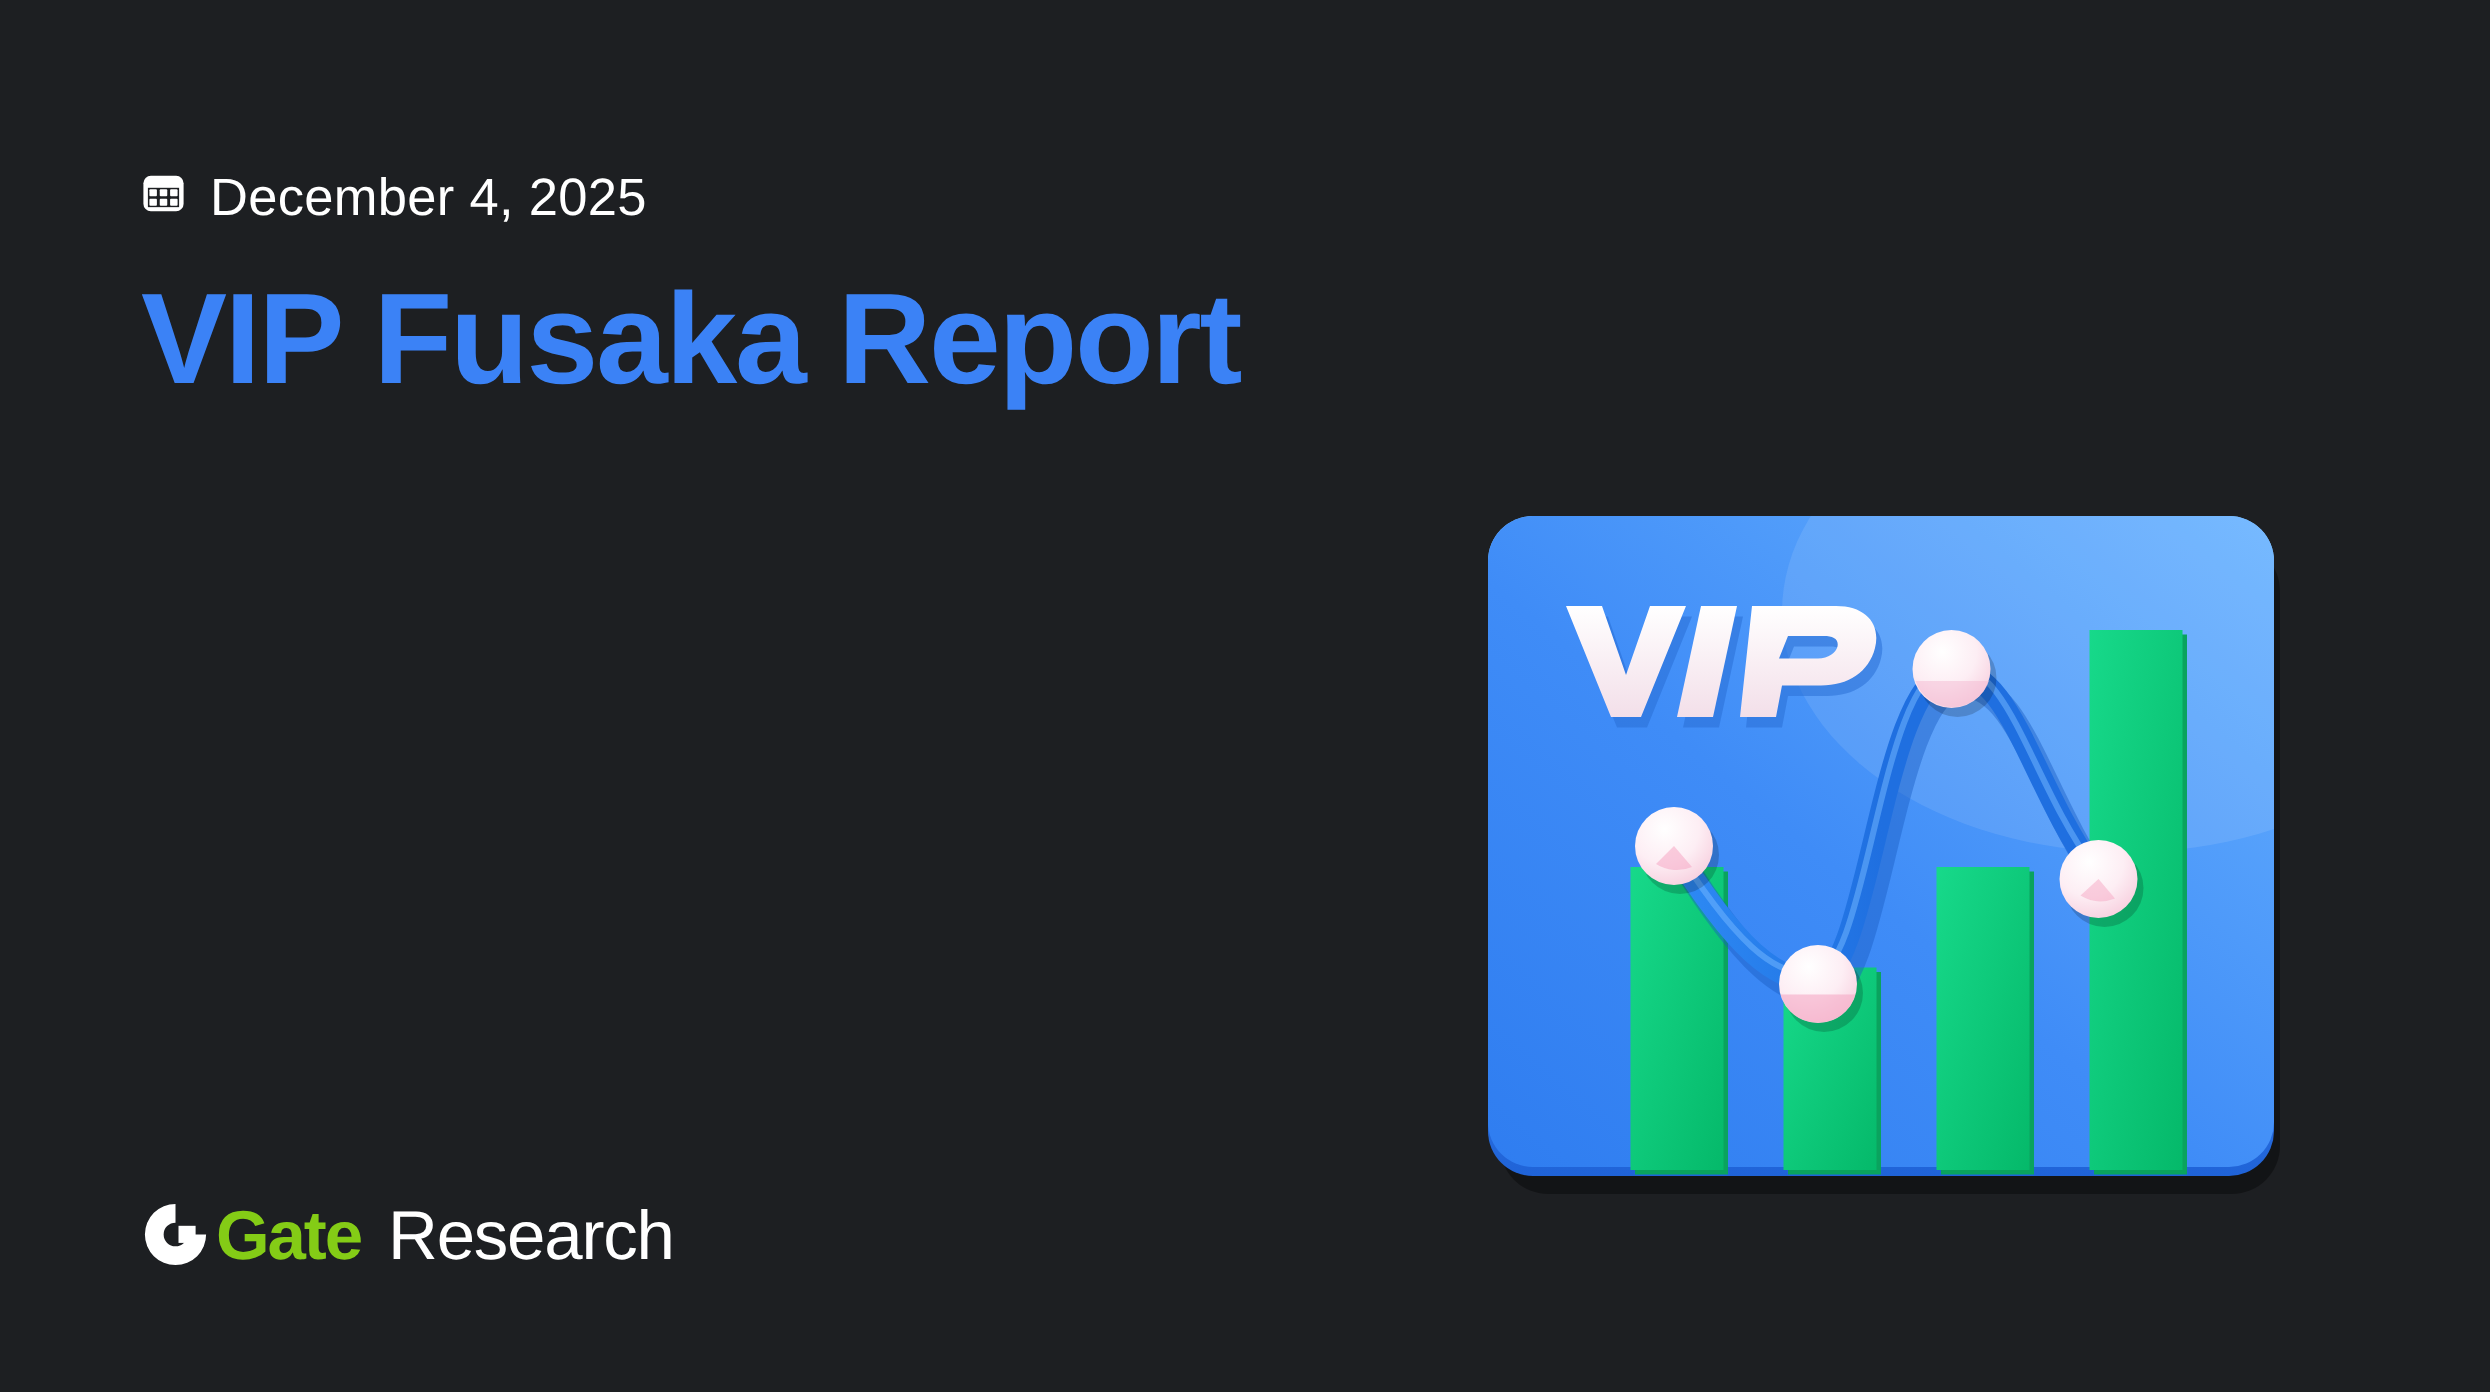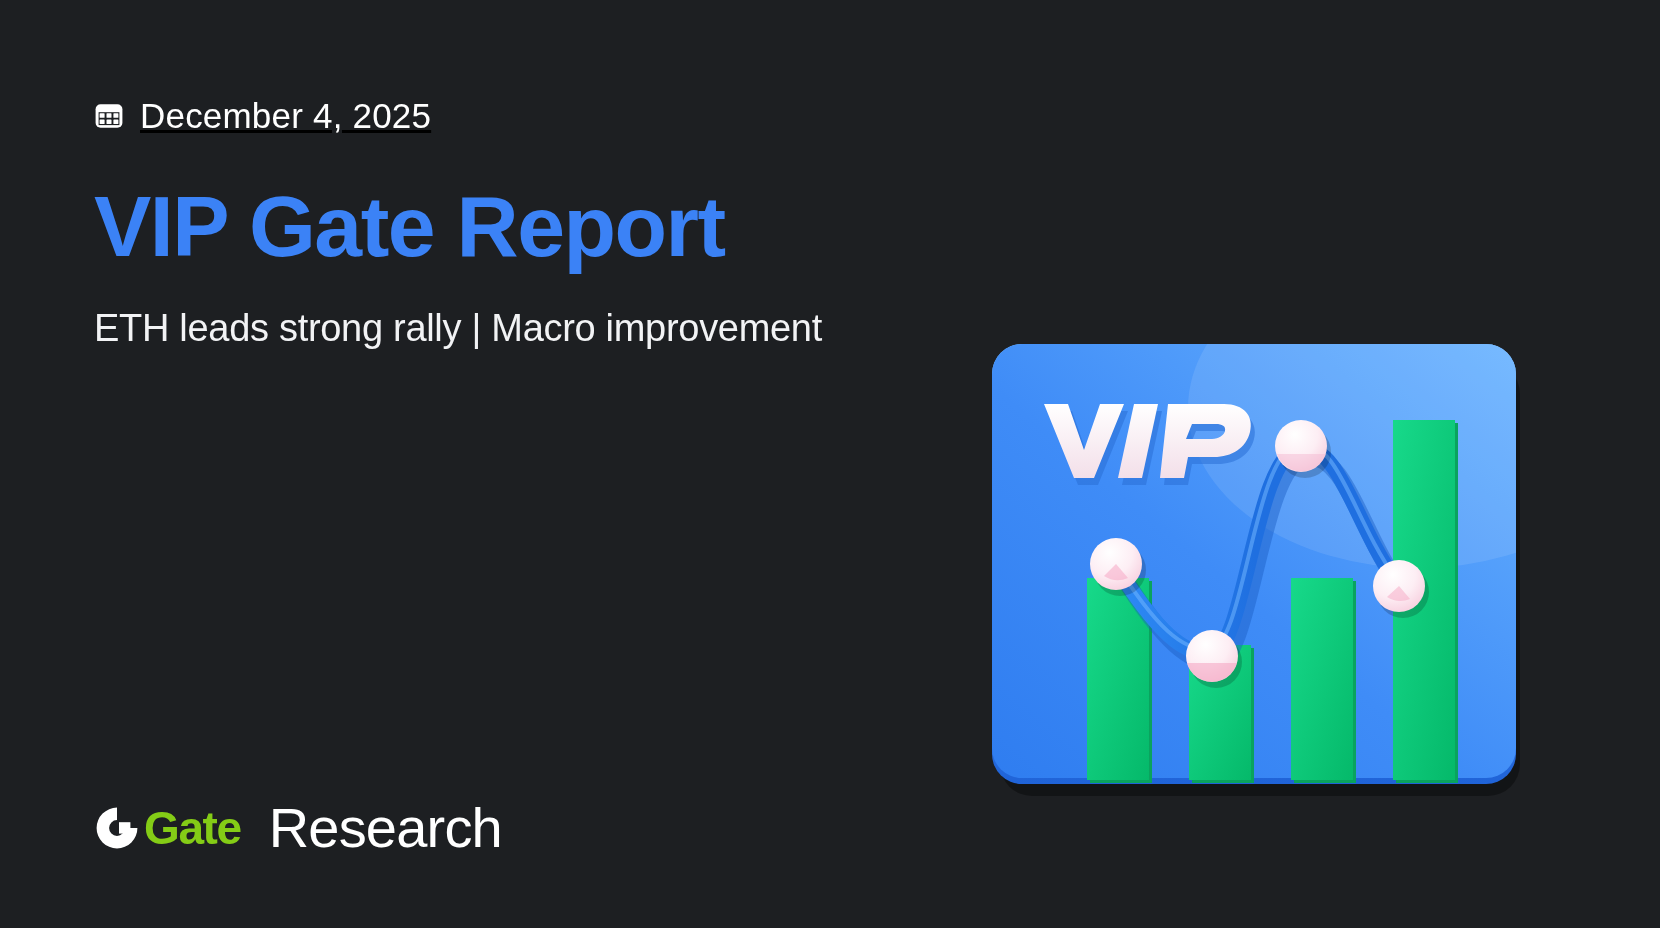--- a/index.html
+++ b/index.html
@@ -19,25 +19,24 @@
 
   
   .left-col {
     position:absolute;
     left:94px; top:0;
     width:860px; height:928px;
   }
 
   .date-row {
     position:absolute;
-    left:0; top:98px;
+    left:0; top:114px;
     display:flex;
-    align-items:center;
+    align-items:flex-start;
     gap:16px;
-    text-decoration:underline;
   }
 
   .cal-icon { width:30px; height:30px; display:block; flex:0 0 auto; }
 
   .date-text {
     font-size:35px;
     font-weight:400;
     color:#ffffff;
     letter-spacing:0.2px;
     line-height:1;
@@ -81,26 +80,26 @@
 
   .brand-gate {
     font-size:46px;
     font-weight:700;
     color:#84cc16;
     letter-spacing:-1.4px;
     line-height:1;
   }
 
   .brand-research {
-    font-size:56px;
+    font-size:46px;
     font-weight:400;
     color:#ffffff;
     letter-spacing:-0.8px;
     line-height:1;
-    margin-left:24px;
+    margin-left:14px;
   }
 
   
   .illus-wrap {
     position:absolute;
     left:988px; top:338px;
     width:548px; height:462px;
   }
   .illus-svg { display:block; width:548px; height:462px; }
 </style>
@@ -120,24 +119,23 @@
           <rect x="12.5" y="12.2" width="5.0" height="4.6" rx="0.6" fill="#ffffff"></rect>
           <rect x="19.4" y="12.2" width="5.0" height="4.6" rx="0.6" fill="#ffffff"></rect>
           <rect x="5.6" y="18.5" width="5.0" height="4.6" rx="0.6" fill="#ffffff"></rect>
           <rect x="12.5" y="18.5" width="5.0" height="4.6" rx="0.6" fill="#ffffff"></rect>
           <rect x="19.4" y="18.5" width="5.0" height="4.6" rx="0.6" fill="#ffffff"></rect>
         </svg>
       </span>
       <span class="date-text">December 4, 2025</span>
     </div>
 
-    <h1 class="headline">VIP Gate Report</h1>
+    <h1 class="headline">VIP Fusaka Report</h1>
 
     <div class="subhead">
-      <span class="sub-line">ETH leads strong rally | Macro improvement</span>
     </div>
 
     <div class="brand">
       <span class="brand-mark-wrap">
         <svg class="brand-mark" viewBox="0 0 46 46" fill="none" aria-hidden="true">
           <path d="M23 2.6A20.4 20.4 0 1 0 43.4 23H30.9a7.9 7.9 0 1 1-7.9-7.9V2.6Z" fill="#ffffff"></path>
           <rect x="25.0" y="17.2" width="11.4" height="11.4" fill="#ffffff"></rect>
         </svg>
       </span>
       <span class="brand-gate">Gate</span>

